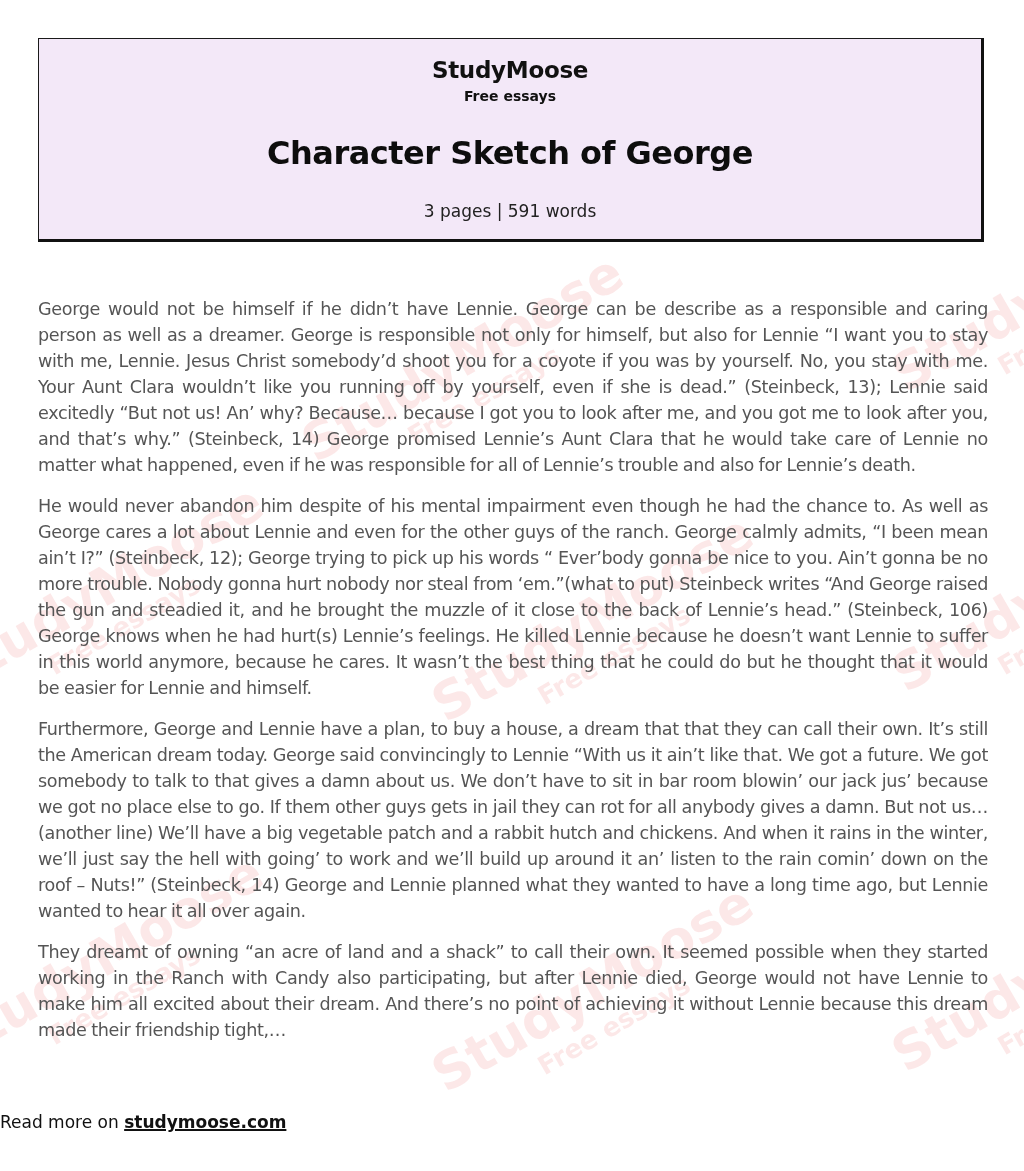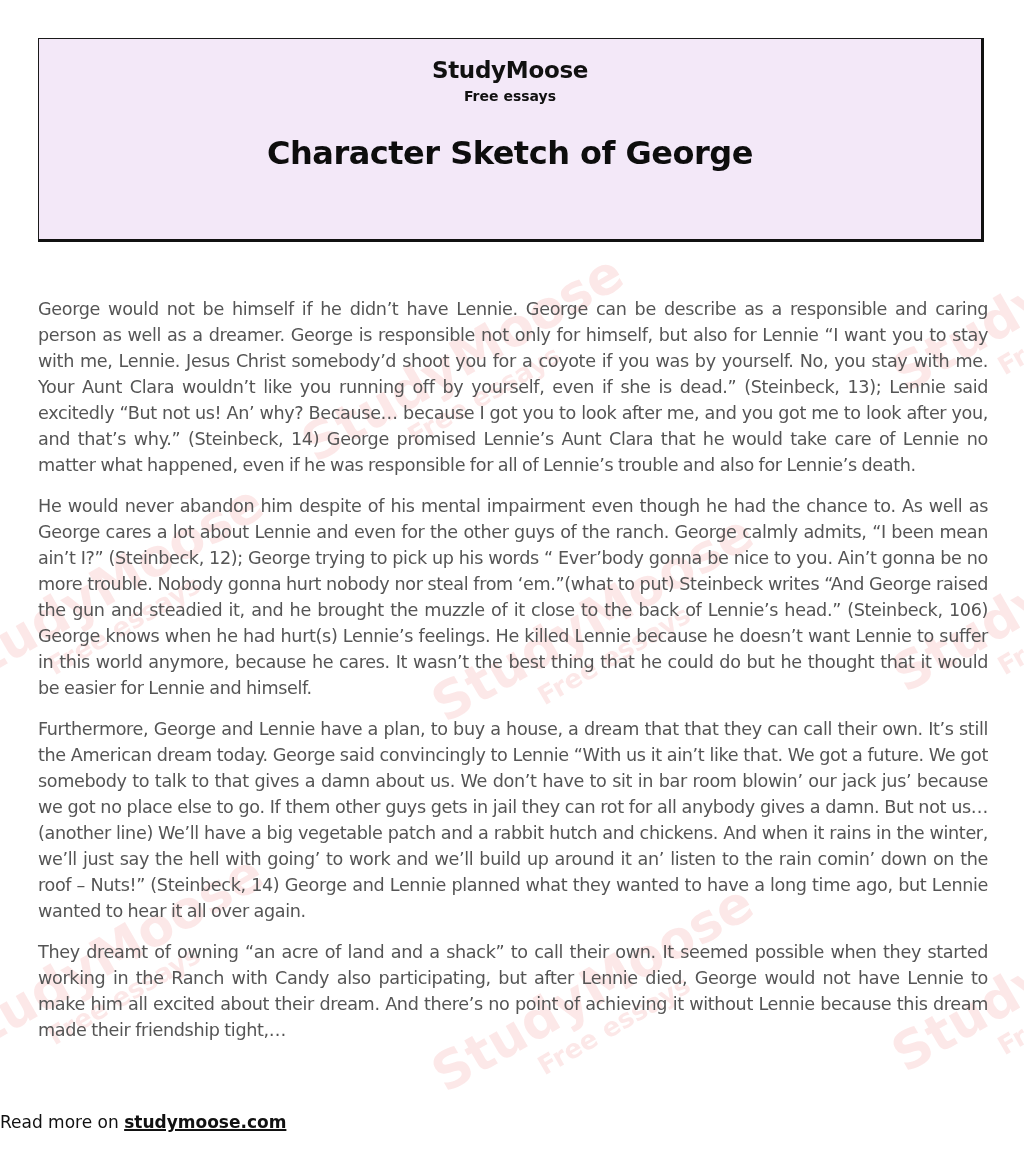--- a/index.html
+++ b/index.html
@@ -164,20 +164,21 @@
   <div class="wm" style="left:880px; top:940px;">
     <span class="wm-brand">StudyMoose</span>
     <span class="wm-sub">Free essays</span>
   </div>
 </div>
 
 <div class="header-box">
   <div class="brand">StudyMoose</div>
   <div class="brand-sub">Free essays</div>
   <h1 class="title">Character Sketch of George</h1>
+  <div class="meta">3 pages | 591 words</div>
 </div>
 
 <div class="essay">
   <p>George would not be himself if he didn’t have Lennie. George can be describe as a responsible and caring person as well as a dreamer. George is responsible not only for himself, but also for Lennie “I want you to stay with me, Lennie. Jesus Christ somebody’d shoot you for a coyote if you was by yourself. No, you stay with me. Your Aunt Clara wouldn’t like you running off by yourself, even if she is dead.” (Steinbeck, 13); Lennie said excitedly “But not us! An’ why? Because… because I got you to look after me, and you got me to look after you, and that’s why.” (Steinbeck, 14) George promised Lennie’s Aunt Clara that he would take care of Lennie no matter what happened, even if he was responsible for all of Lennie’s trouble and also for Lennie’s death.</p>
   <p>He would never abandon him despite of his mental impairment even though he had the chance to. As well as George cares a lot about Lennie and even for the other guys of the ranch. George calmly admits, “I been mean ain’t I?” (Steinbeck, 12); George trying to pick up his words “ Ever’body gonna be nice to you. Ain’t gonna be no more trouble. Nobody gonna hurt nobody nor steal from ‘em.”(what to put) Steinbeck writes “And George raised the gun and steadied it, and he brought the muzzle of it close to the back of Lennie’s head.” (Steinbeck, 106) George knows when he had hurt(s) Lennie’s feelings. He killed Lennie because he doesn’t want Lennie to suffer in this world anymore, because he cares. It wasn’t the best thing that he could do but he thought that it would be easier for Lennie and himself.</p>
   <p>Furthermore, George and Lennie have a plan, to buy a house, a dream that that they can call their own. It’s still the American dream today. George said convincingly to Lennie “With us it ain’t like that. We got a future. We got somebody to talk to that gives a damn about us. We don’t have to sit in bar room blowin’ our jack jus’ because we got no place else to go. If them other guys gets in jail they can rot for all anybody gives a damn. But not us…(another line) We’ll have a big vegetable patch and a rabbit hutch and chickens. And when it rains in the winter, we’ll just say the hell with going’ to work and we’ll build up around it an’ listen to the rain comin’ down on the roof – Nuts!” (Steinbeck, 14) George and Lennie planned what they wanted to have a long time ago, but Lennie wanted to hear it all over again.</p>
   <p>They dreamt of owning “an acre of land and a shack” to call their own. It seemed possible when they started working in the Ranch with Candy also participating, but after Lennie died, George would not have Lennie to make him all excited about their dream. And there’s no point of achieving it without Lennie because this dream made their friendship tight,…</p>
 </div>
 
 <div class="footer">

